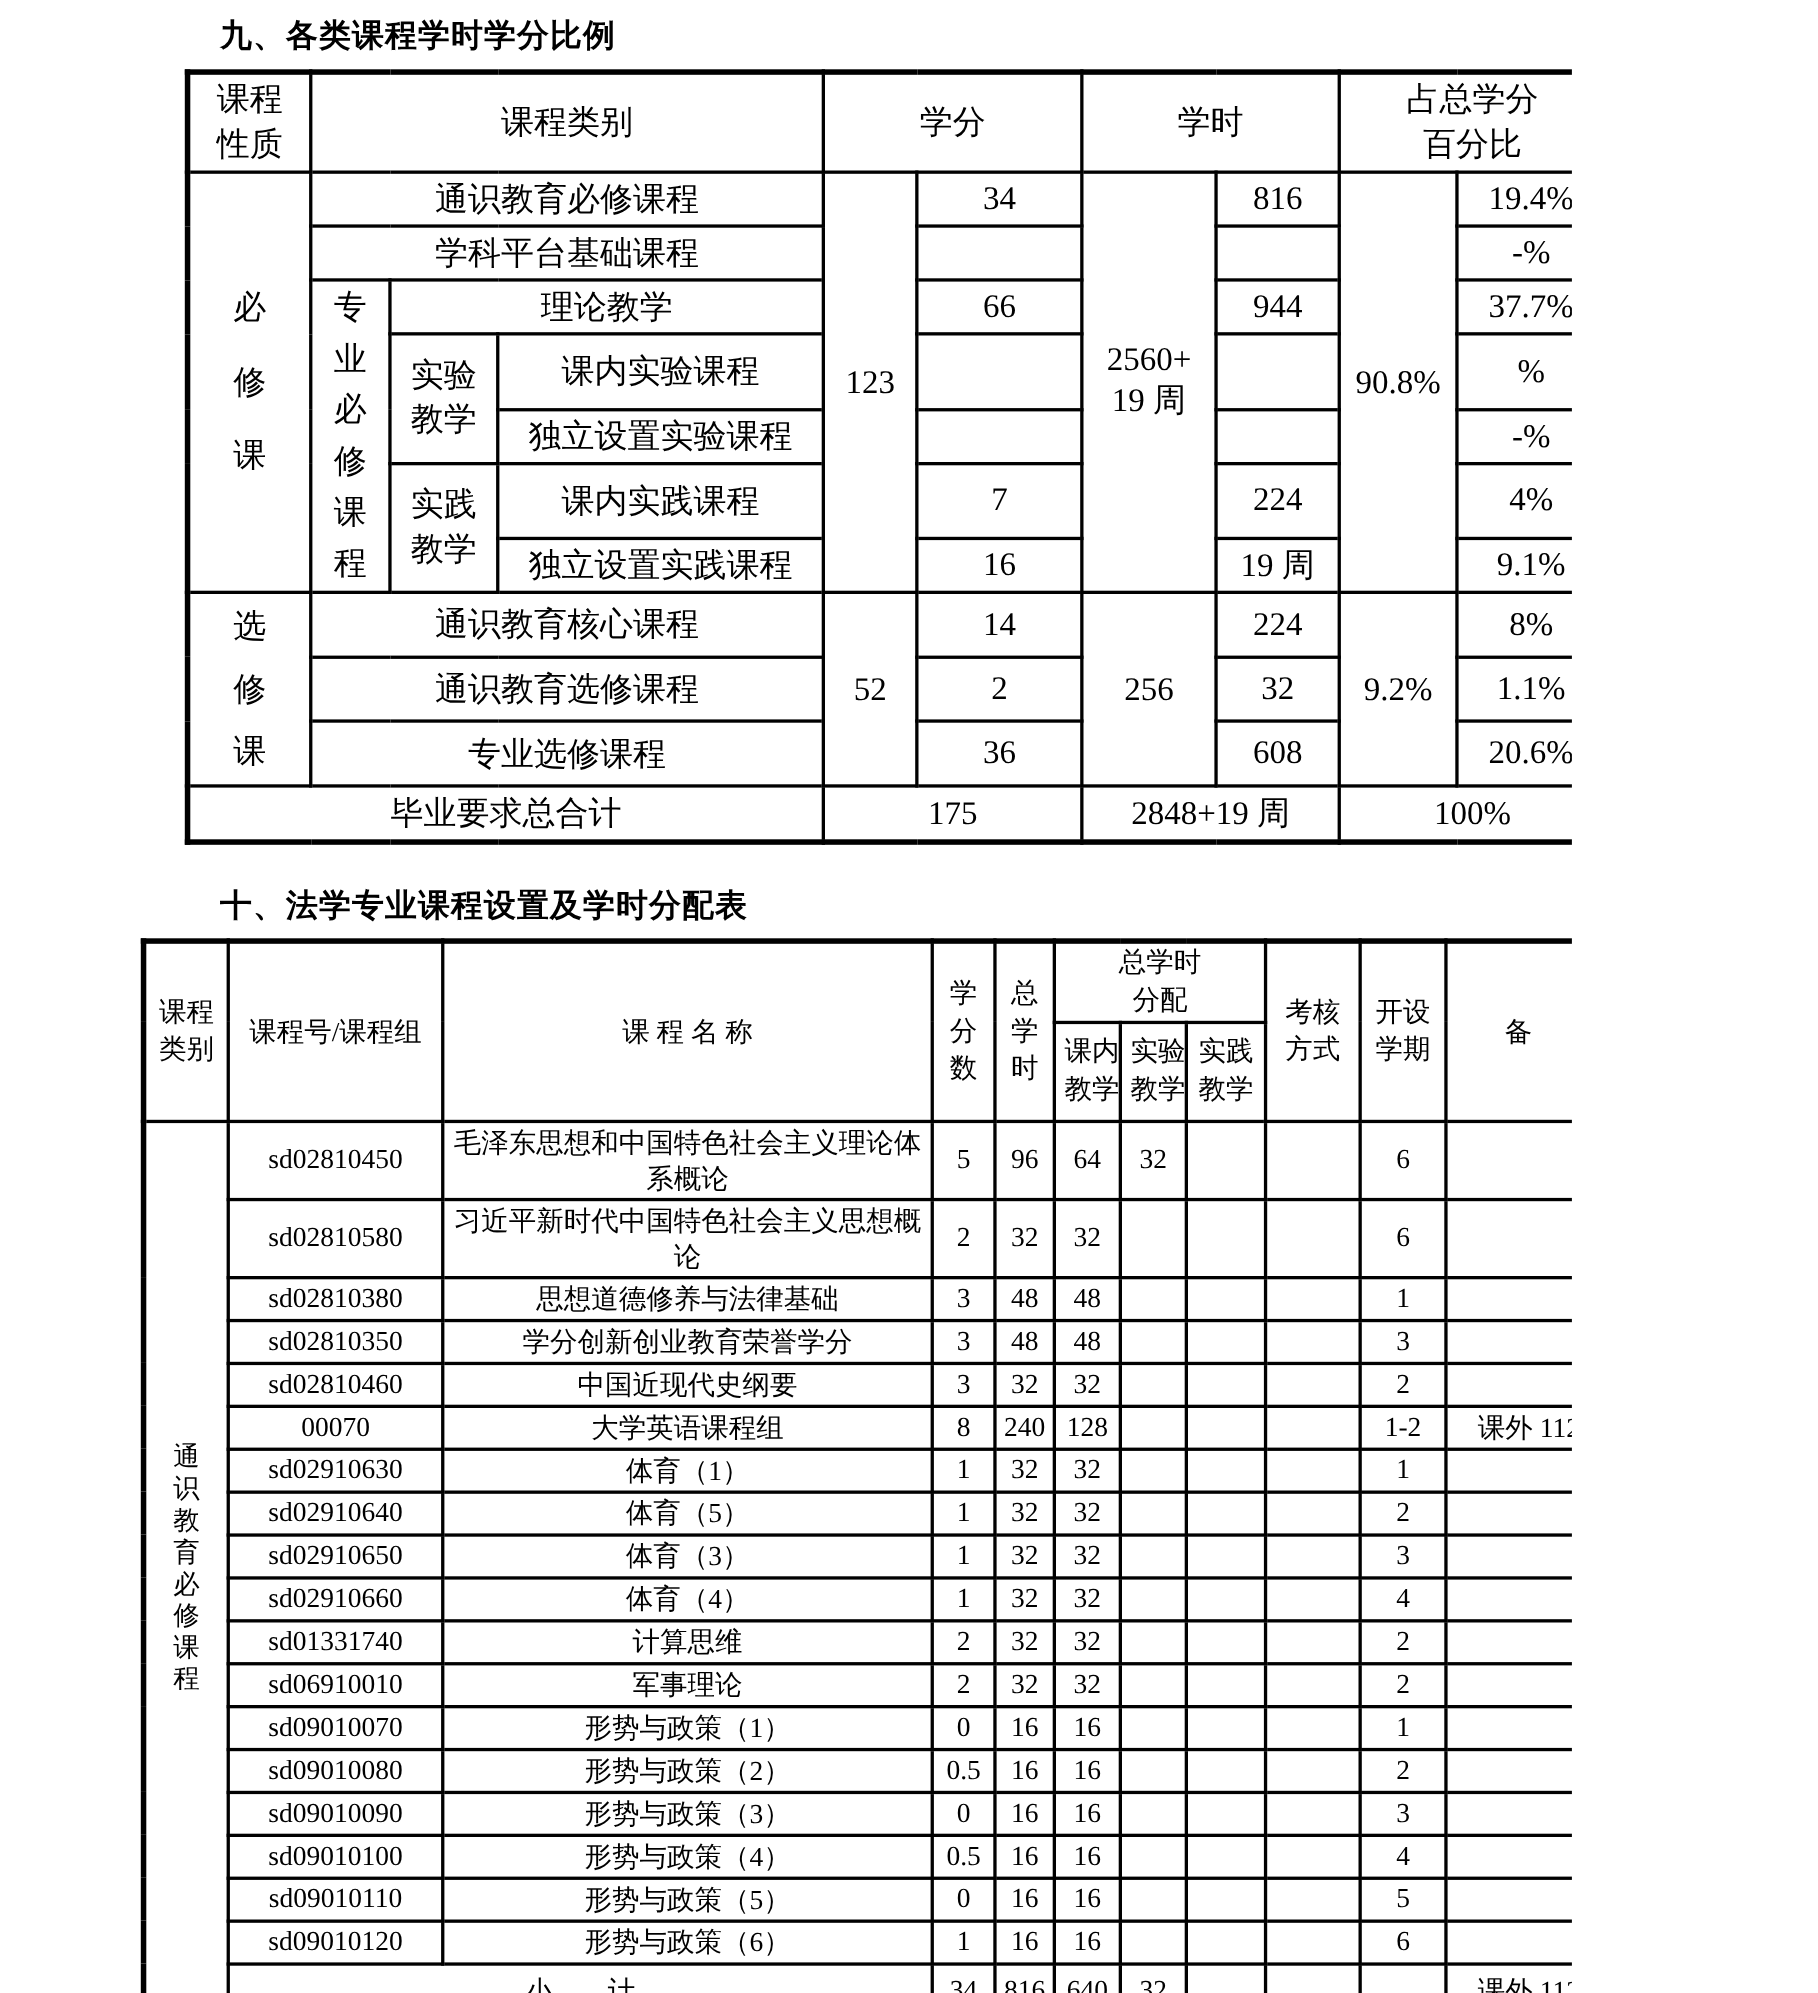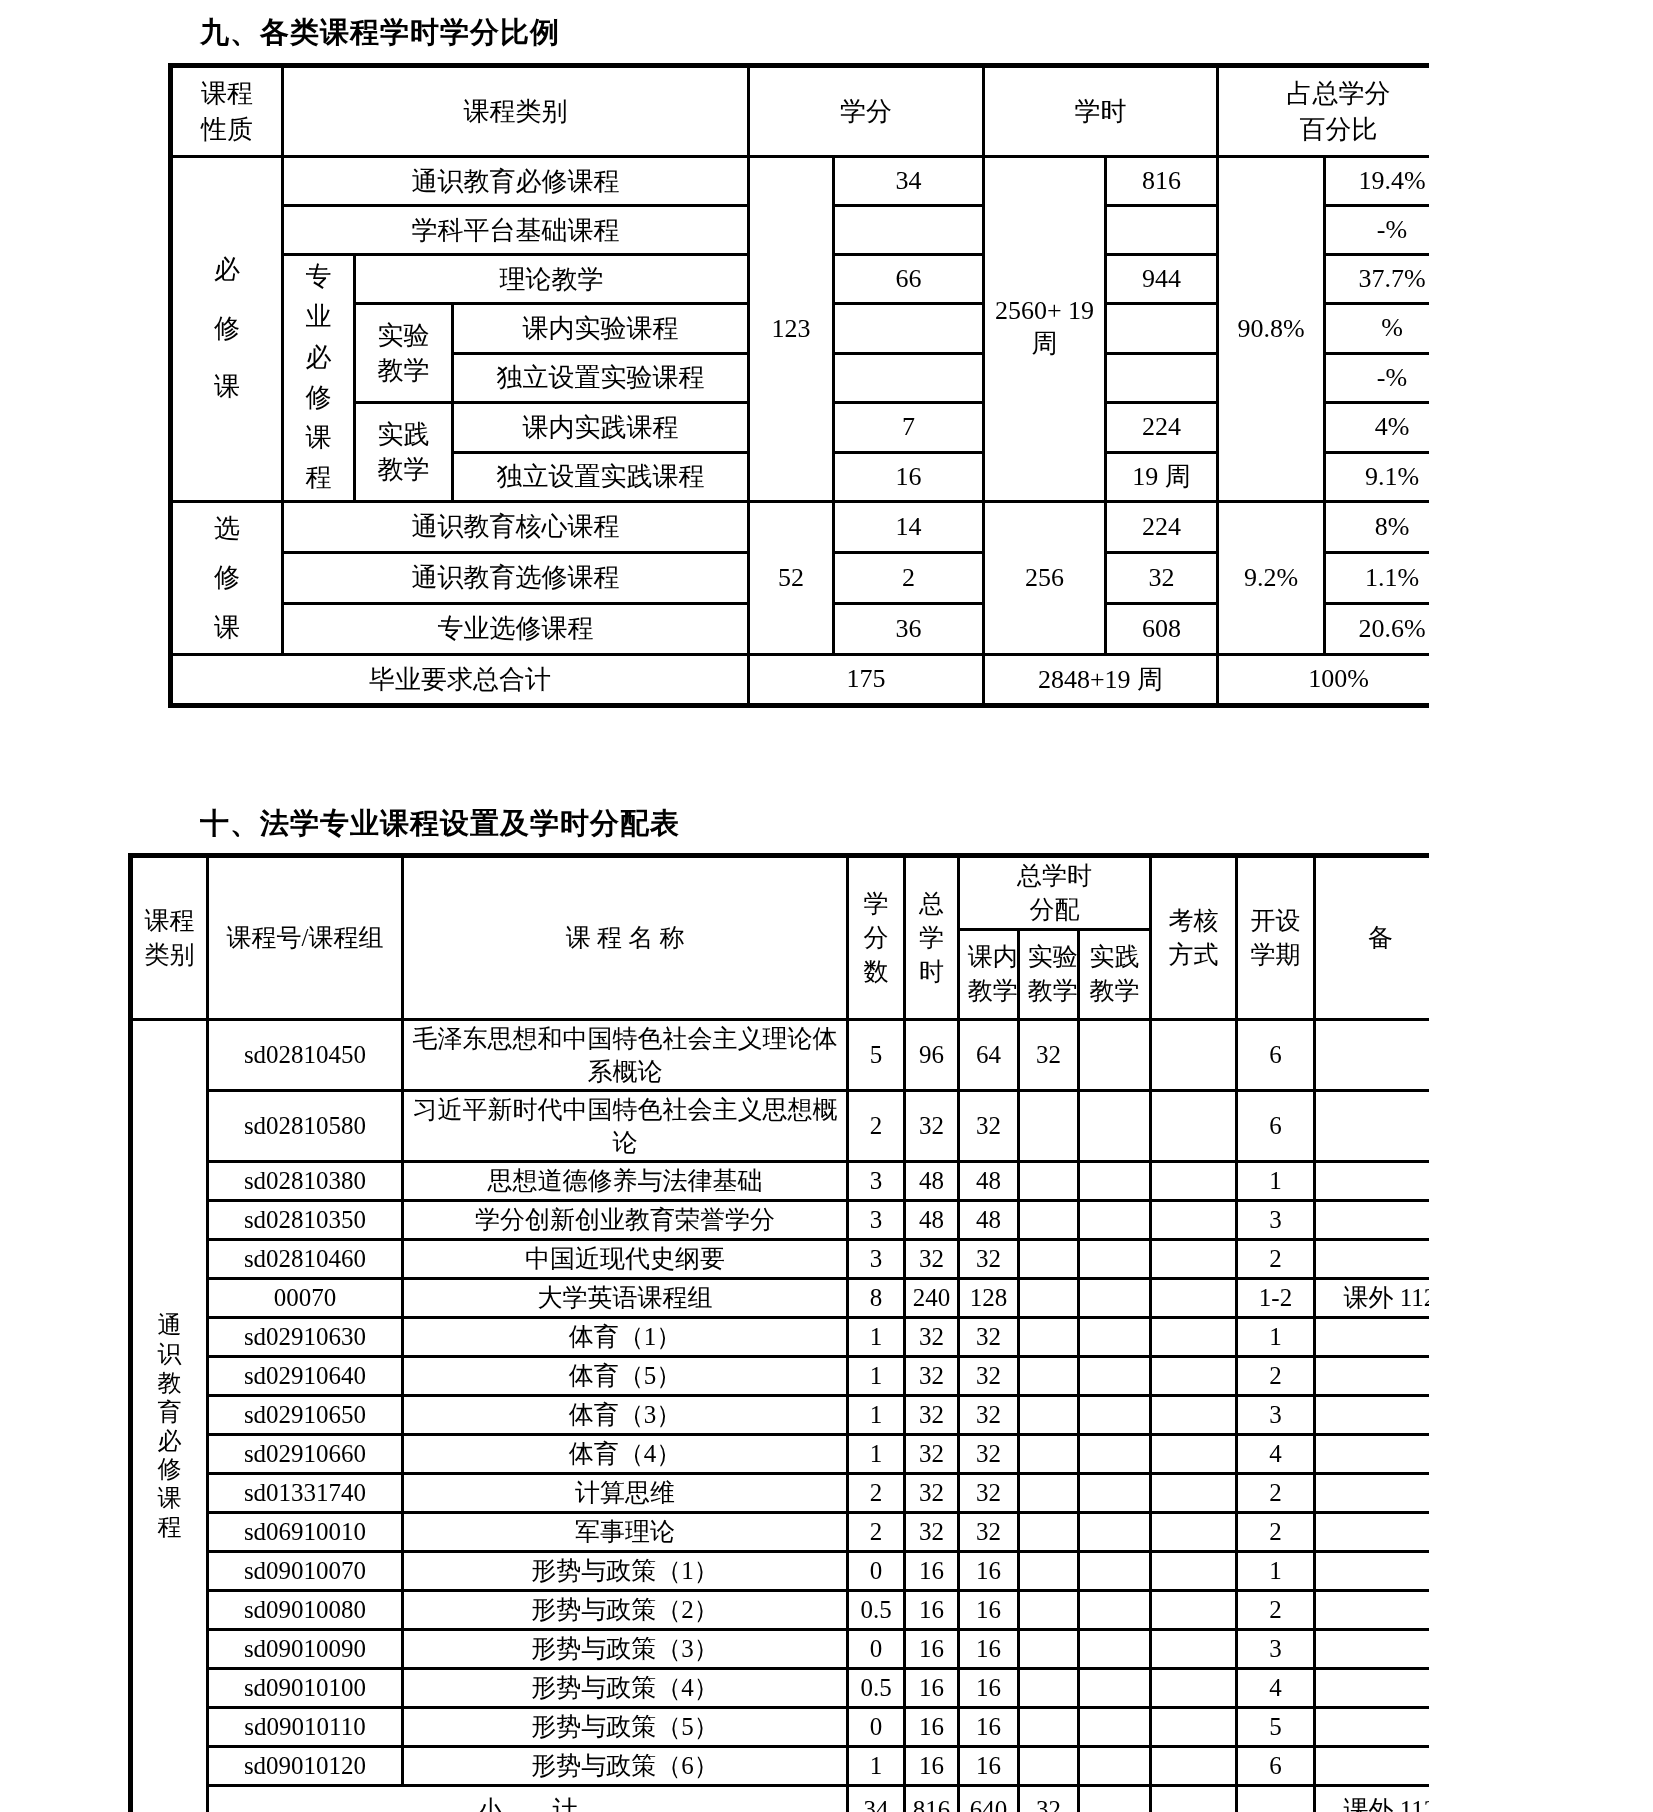--- a/index.html
+++ b/index.html
@@ -28,21 +28,21 @@
 
   table{border-collapse:collapse;table-layout:fixed;background:#fff;}
   td,th{
     border:3px solid #000;
     text-align:center;
     vertical-align:middle;
     padding:1px 4px;
     font-weight:normal;
     overflow:hidden;
   }
-  #t1{position:absolute;left:168px;top:63px;width:1290px;border:5px solid #000;font-size:26px;}
+  #t1{position:absolute;left:168px;top:63px;width:1290px;border:5px solid #000;font-size:30px;}
   #t2{position:absolute;left:128px;top:853px;width:1392px;border:5px solid #000;font-size:25px;}
 
   #t1 thead tr{height:91px;}
   #t1 tbody tr{height:49px;}
   #t1 tr.t1-total{height:51px;}
 
   #t2 tr.t2-h1{height:58px;}
   #t2 tr.t2-h2{height:90px;}
   #t2 tr.row-tall{height:64px;}
   #t2 tr.row-std{height:39px;}

